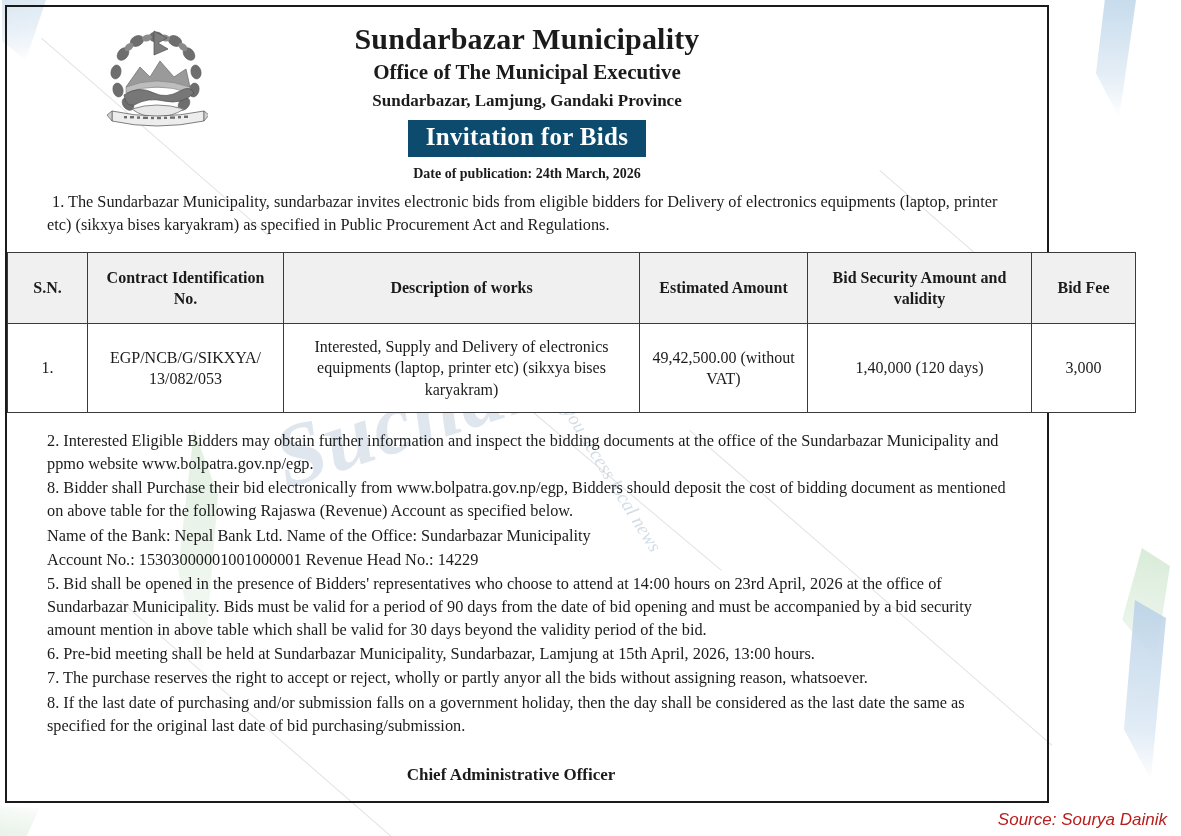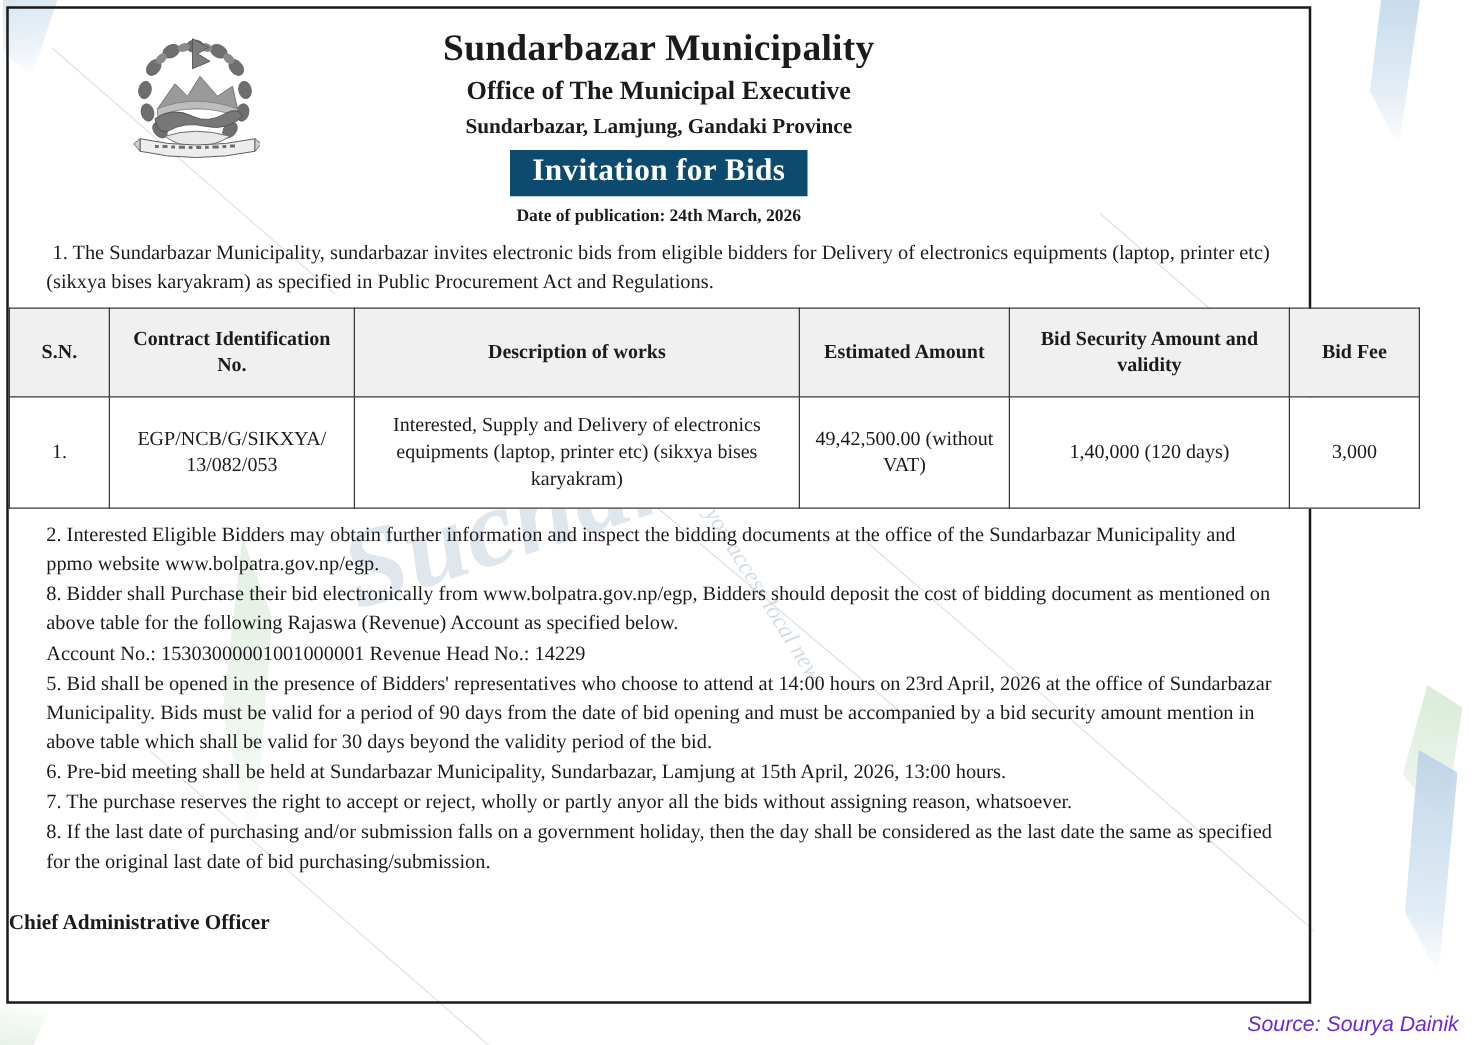--- a/index.html
+++ b/index.html
@@ -181,21 +181,21 @@
   }
   .pubdate {
     margin-top: 9px;
     font-size: 14px;
     font-weight: 700;
     text-align: center;
   }
 
   
   .body-text {
-    margin: 6px;
+    margin: 16px;
     padding: 0 22px 0 24px;
     font-size: 16.3px;
     line-height: 1.42;
     text-align: left;
   }
   .para {
     margin: 0 0 1px 0;
   }
   .para.indent { text-indent: 5px; }
 
@@ -232,36 +232,36 @@
   }
   .col-sn   { width: 80px; }
   .col-cid  { width: 196px; }
   .col-desc { width: 356px; }
   .col-est  { width: 168px; }
   .col-bsec { width: 224px; }
   .col-fee  { width: 104px; }
 
   
   .signature {
-    text-align: left;
+    text-align: center;
     padding: 4px 32px 0 0;
     font-size: 17px;
     font-weight: 700;
     margin-top: 24px;
   }
 
   
   .source {
     position: absolute;
     right: 14px;
     bottom: 6px;
     font-size: 17px;
     font-style: italic;
     font-family: "Liberation Sans", sans-serif;
-    color: #6d28d9;
+    color: #b91c1c;
     z-index: 3;
   }
 </style>
 </head>
 <body>
 
 <div class="bg-layer">
   <div class="deco-tl"></div>
   <div class="deco-top-blue"></div>
   <div class="deco-green-r"></div>
@@ -387,20 +387,21 @@
           <td>49,42,500.00 (without VAT)</td>
           <td>1,40,000 (120 days)</td>
           <td>3,000</td>
         </tr>
       </tbody>
     </table>
 
     <div class="body-text">
       <p class="para">2. Interested Eligible Bidders may obtain further information and inspect the bidding documents at the office of the Sundarbazar Municipality and ppmo website www.bolpatra.gov.np/egp.</p>
       <p class="para">8. Bidder shall Purchase their bid electronically from www.bolpatra.gov.np/egp, Bidders should deposit the cost of bidding document as mentioned on above table for the following Rajaswa (Revenue) Account as specified below.</p>
+      <p class="para"> Name of the Bank: Nepal Bank Ltd.  Name of the Office: Sundarbazar Municipality</p>
       <p class="para">Account No.: 15303000001001000001 Revenue Head No.: 14229</p>
       <p class="para"> 5. Bid shall be opened in the presence of Bidders' representatives who choose to attend at 14:00 hours on 23rd April, 2026 at the office of Sundarbazar Municipality. Bids must be valid for a period of 90 days from the date of bid opening and must be accompanied by a bid security amount mention in above table which shall be valid for 30 days beyond the validity period of the bid.</p>
       <p class="para">6. Pre-bid meeting shall be held at Sundarbazar Municipality, Sundarbazar, Lamjung at 15th April, 2026, 13:00 hours.</p>
       <p class="para">7. The purchase reserves the right to accept or reject, wholly or partly anyor all the bids without assigning reason, whatsoever.</p>
       <p class="para">8. If the last date of purchasing and/or submission falls on a government holiday, then the day shall be considered as the last date the same as specified for the original last date of bid purchasing/submission.</p>
     </div>
 
     <div class="signature">Chief Administrative Officer</div>
 
   </div>

